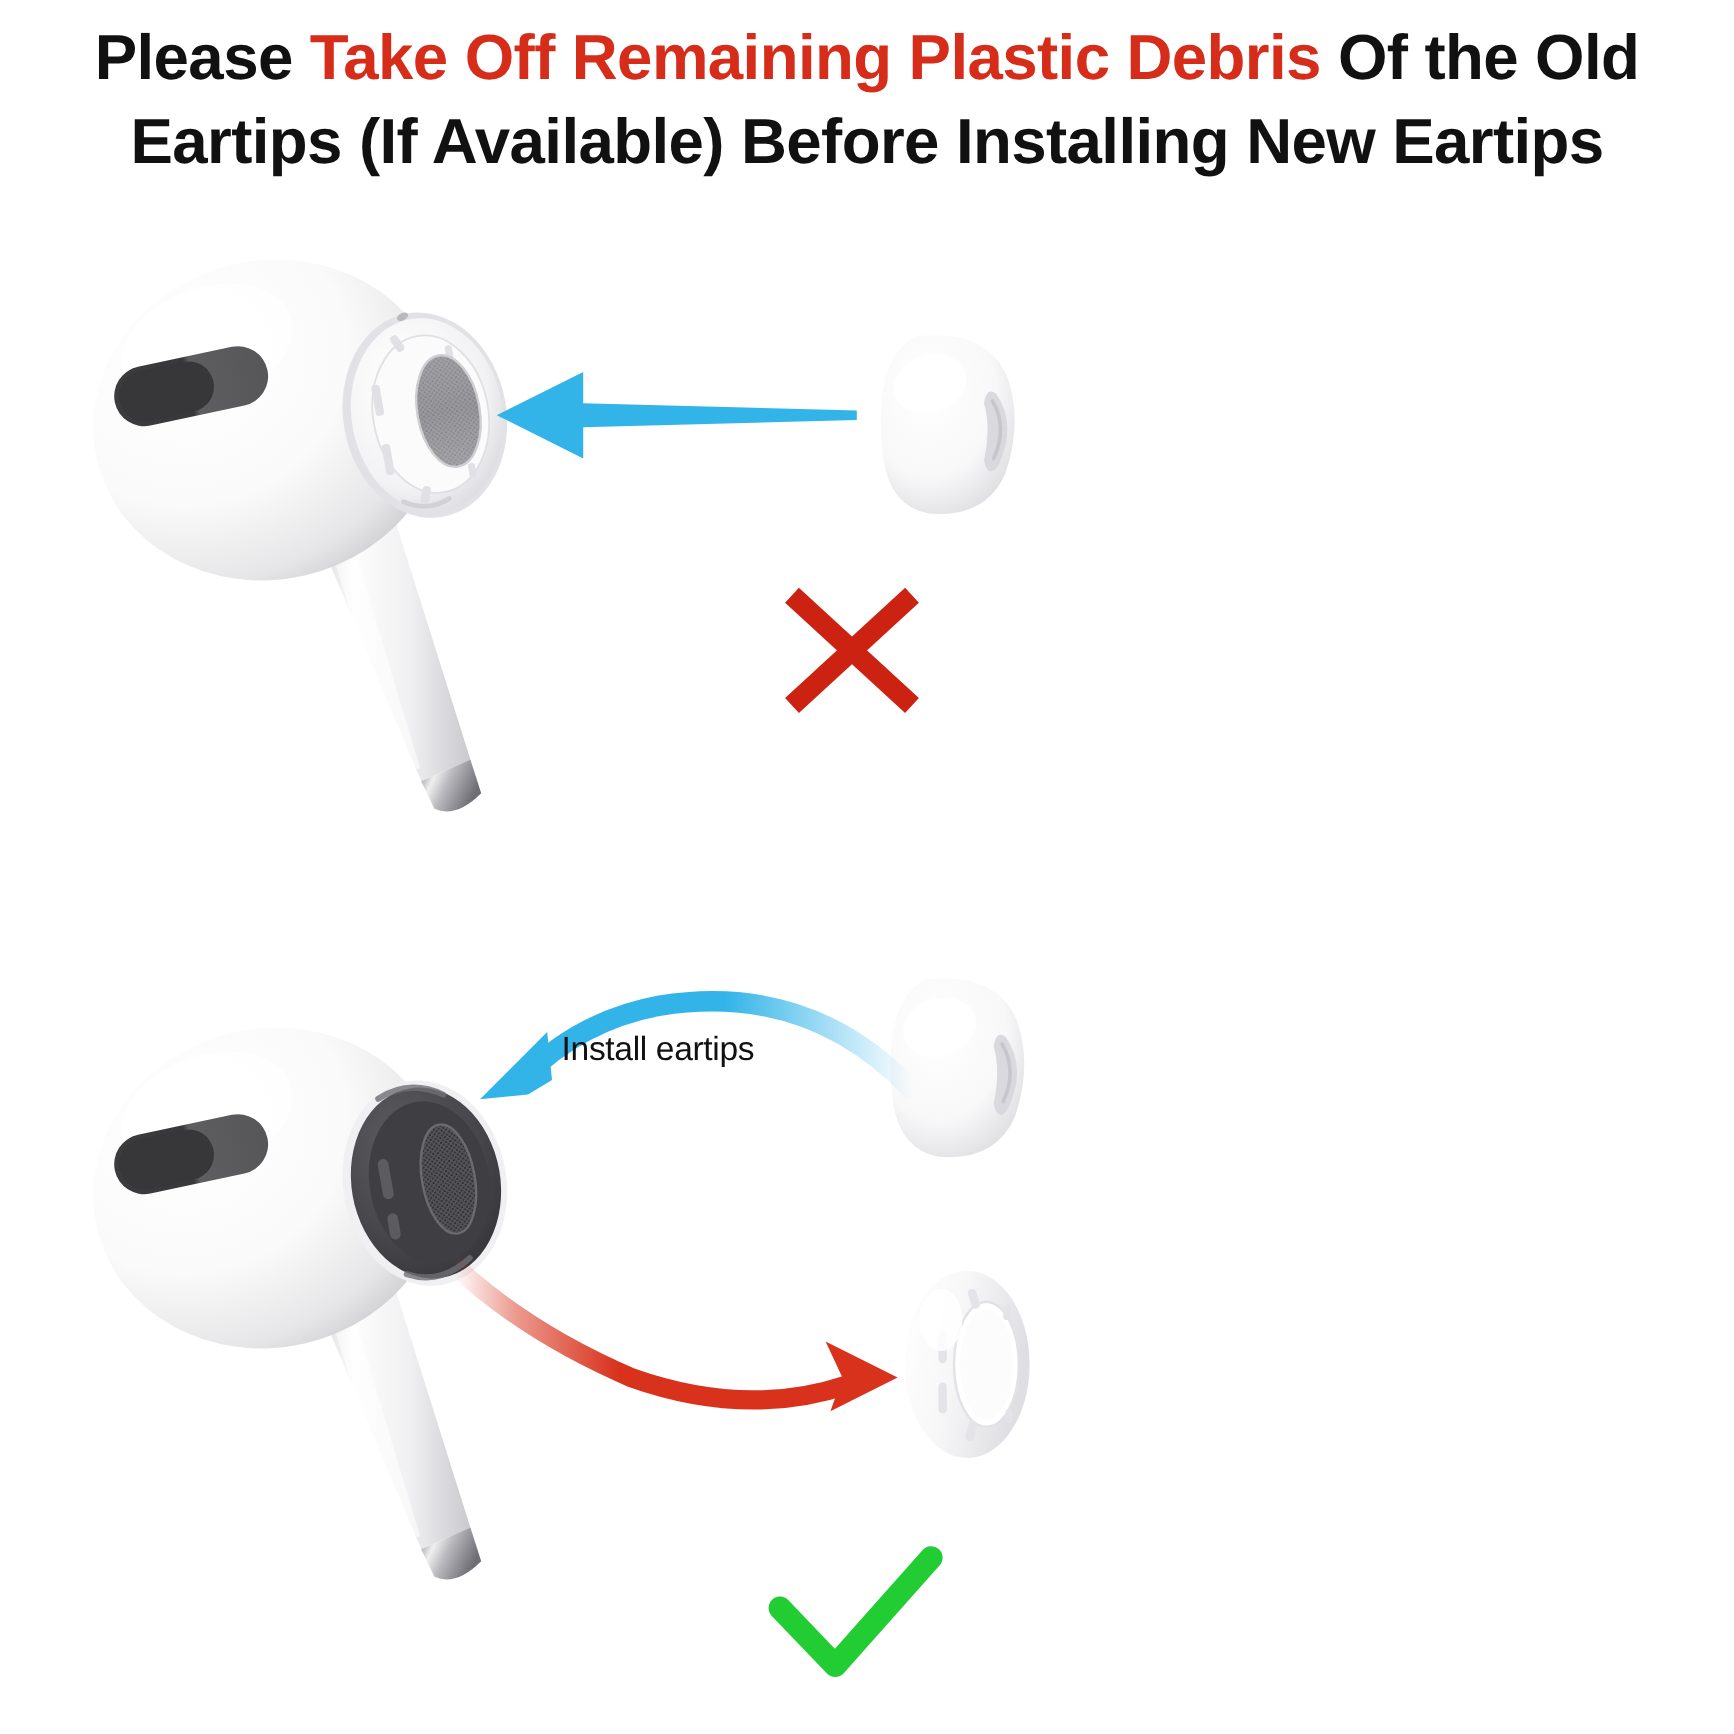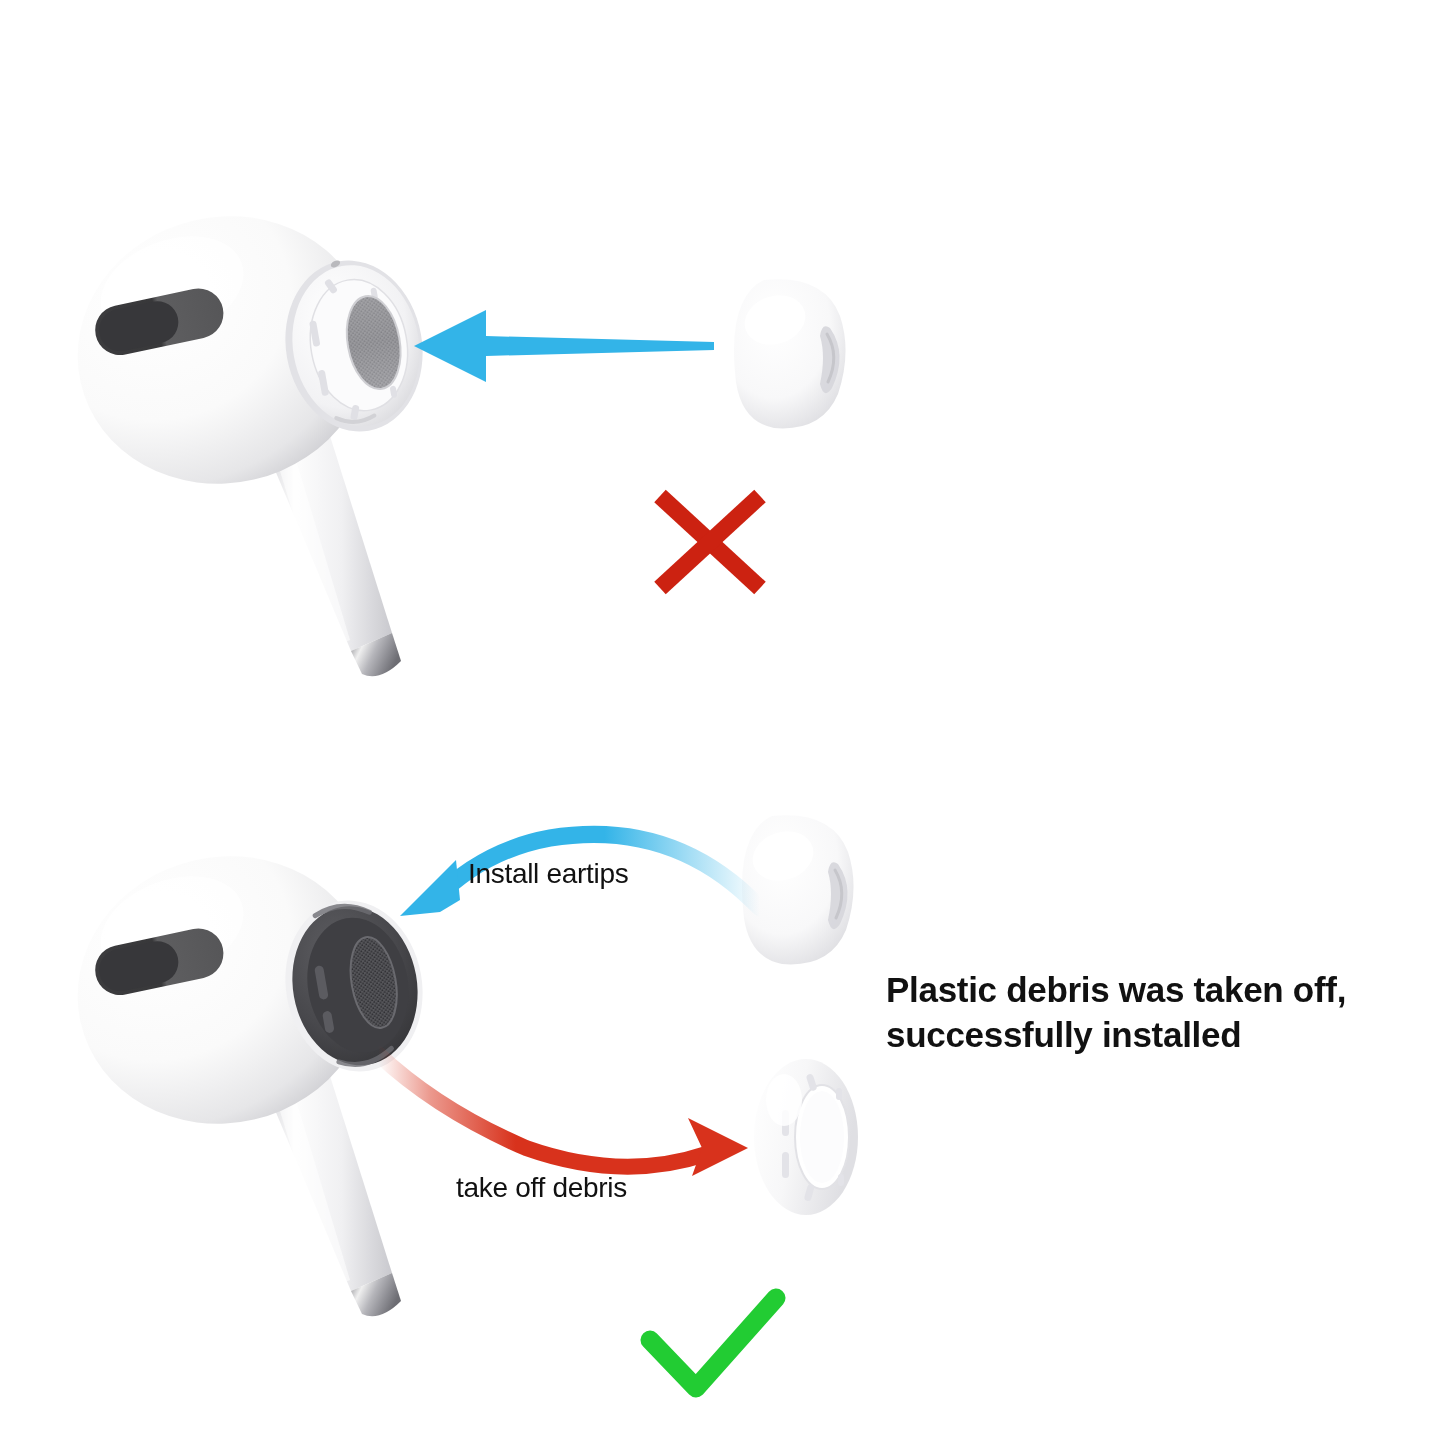--- a/index.html
+++ b/index.html
@@ -71,20 +71,23 @@
   #arrow-install { left: 374px; top: 812px;  width: 390px; height: 110px; }
   #arrow-takeoff { left: 372px; top: 1036px; width: 400px; height: 145px; }
   #mark-x        { left: 652px; top: 492px;  width: 116px; height: 108px; }
   #mark-check    { left: 644px; top: 1292px; width: 140px; height: 110px; }
 </style>
 </head>
 <body>
 
 <div id="page">
 
+  <div id="title">
+    <span>Please </span><span class="hl">Take Off Remaining Plastic Debris</span><span> Of the Old Eartips (If Available) Before Installing New Eartips</span>
+  </div>
 
   <div class="art" id="earbud-top">
     <svg width="420" height="480" viewBox="0 0 420 480">
       <defs>
         <radialGradient id="budBodyA" cx="32%" cy="26%" r="82%">
           <stop offset="0%" stop-color="#ffffff"></stop>
           <stop offset="55%" stop-color="#fafafa"></stop>
           <stop offset="86%" stop-color="#e6e6e8"></stop>
           <stop offset="100%" stop-color="#cfcfd3"></stop>
         </radialGradient>
@@ -284,37 +287,35 @@
           <stop offset="48%" stop-color="#33B4E8" stop-opacity="1"></stop>
           <stop offset="100%" stop-color="#33B4E8" stop-opacity="1"></stop>
         </linearGradient>
       </defs>
       <path d="M386,96 Q300,6 176,26 Q110,38 62,86" stroke="url(#blueFade)" stroke-width="17" fill="none" stroke-linecap="round"></path>
       <path d="M26,104 L82,48 L86,88 L66,100 Z" fill="#33B4E8"></path>
     </svg>
   </div>
   <div class="arrow-label" id="label-install">Install eartips</div>
 
-  <div class="caption" id="caption-ok">Plastic debris was taken off, successfully installed</div>
 
   <div class="art" id="arrow-takeoff">
     <svg width="400" height="145" viewBox="0 0 400 145">
       <defs>
         <linearGradient id="redFade" x1="0" y1="0" x2="1" y2="0">
           <stop offset="0%" stop-color="#D8321C" stop-opacity="0"></stop>
           <stop offset="16%" stop-color="#D8321C" stop-opacity="0.5"></stop>
           <stop offset="42%" stop-color="#D8321C" stop-opacity="1"></stop>
           <stop offset="100%" stop-color="#D8321C" stop-opacity="1"></stop>
         </linearGradient>
       </defs>
       <path d="M6,18 Q66,74 154,112 Q250,146 334,118" stroke="url(#redFade)" stroke-width="16" fill="none" stroke-linecap="round"></path>
       <path d="M316,82 L376,112 L320,140 L330,112 Z" fill="#D8321C"></path>
     </svg>
   </div>
-  <div class="arrow-label" id="label-takeoff">take off debris</div>
 
   <div class="art" id="debris-ring">
     <svg width="130" height="170" viewBox="0 0 130 170">
       <defs>
         <linearGradient id="ringG" x1="0" y1="0" x2="1" y2="0.3">
           <stop offset="0%" stop-color="#ffffff"></stop>
           <stop offset="48%" stop-color="#f7f7f8"></stop>
           <stop offset="100%" stop-color="#dfdfe3"></stop>
         </linearGradient>
       </defs>

